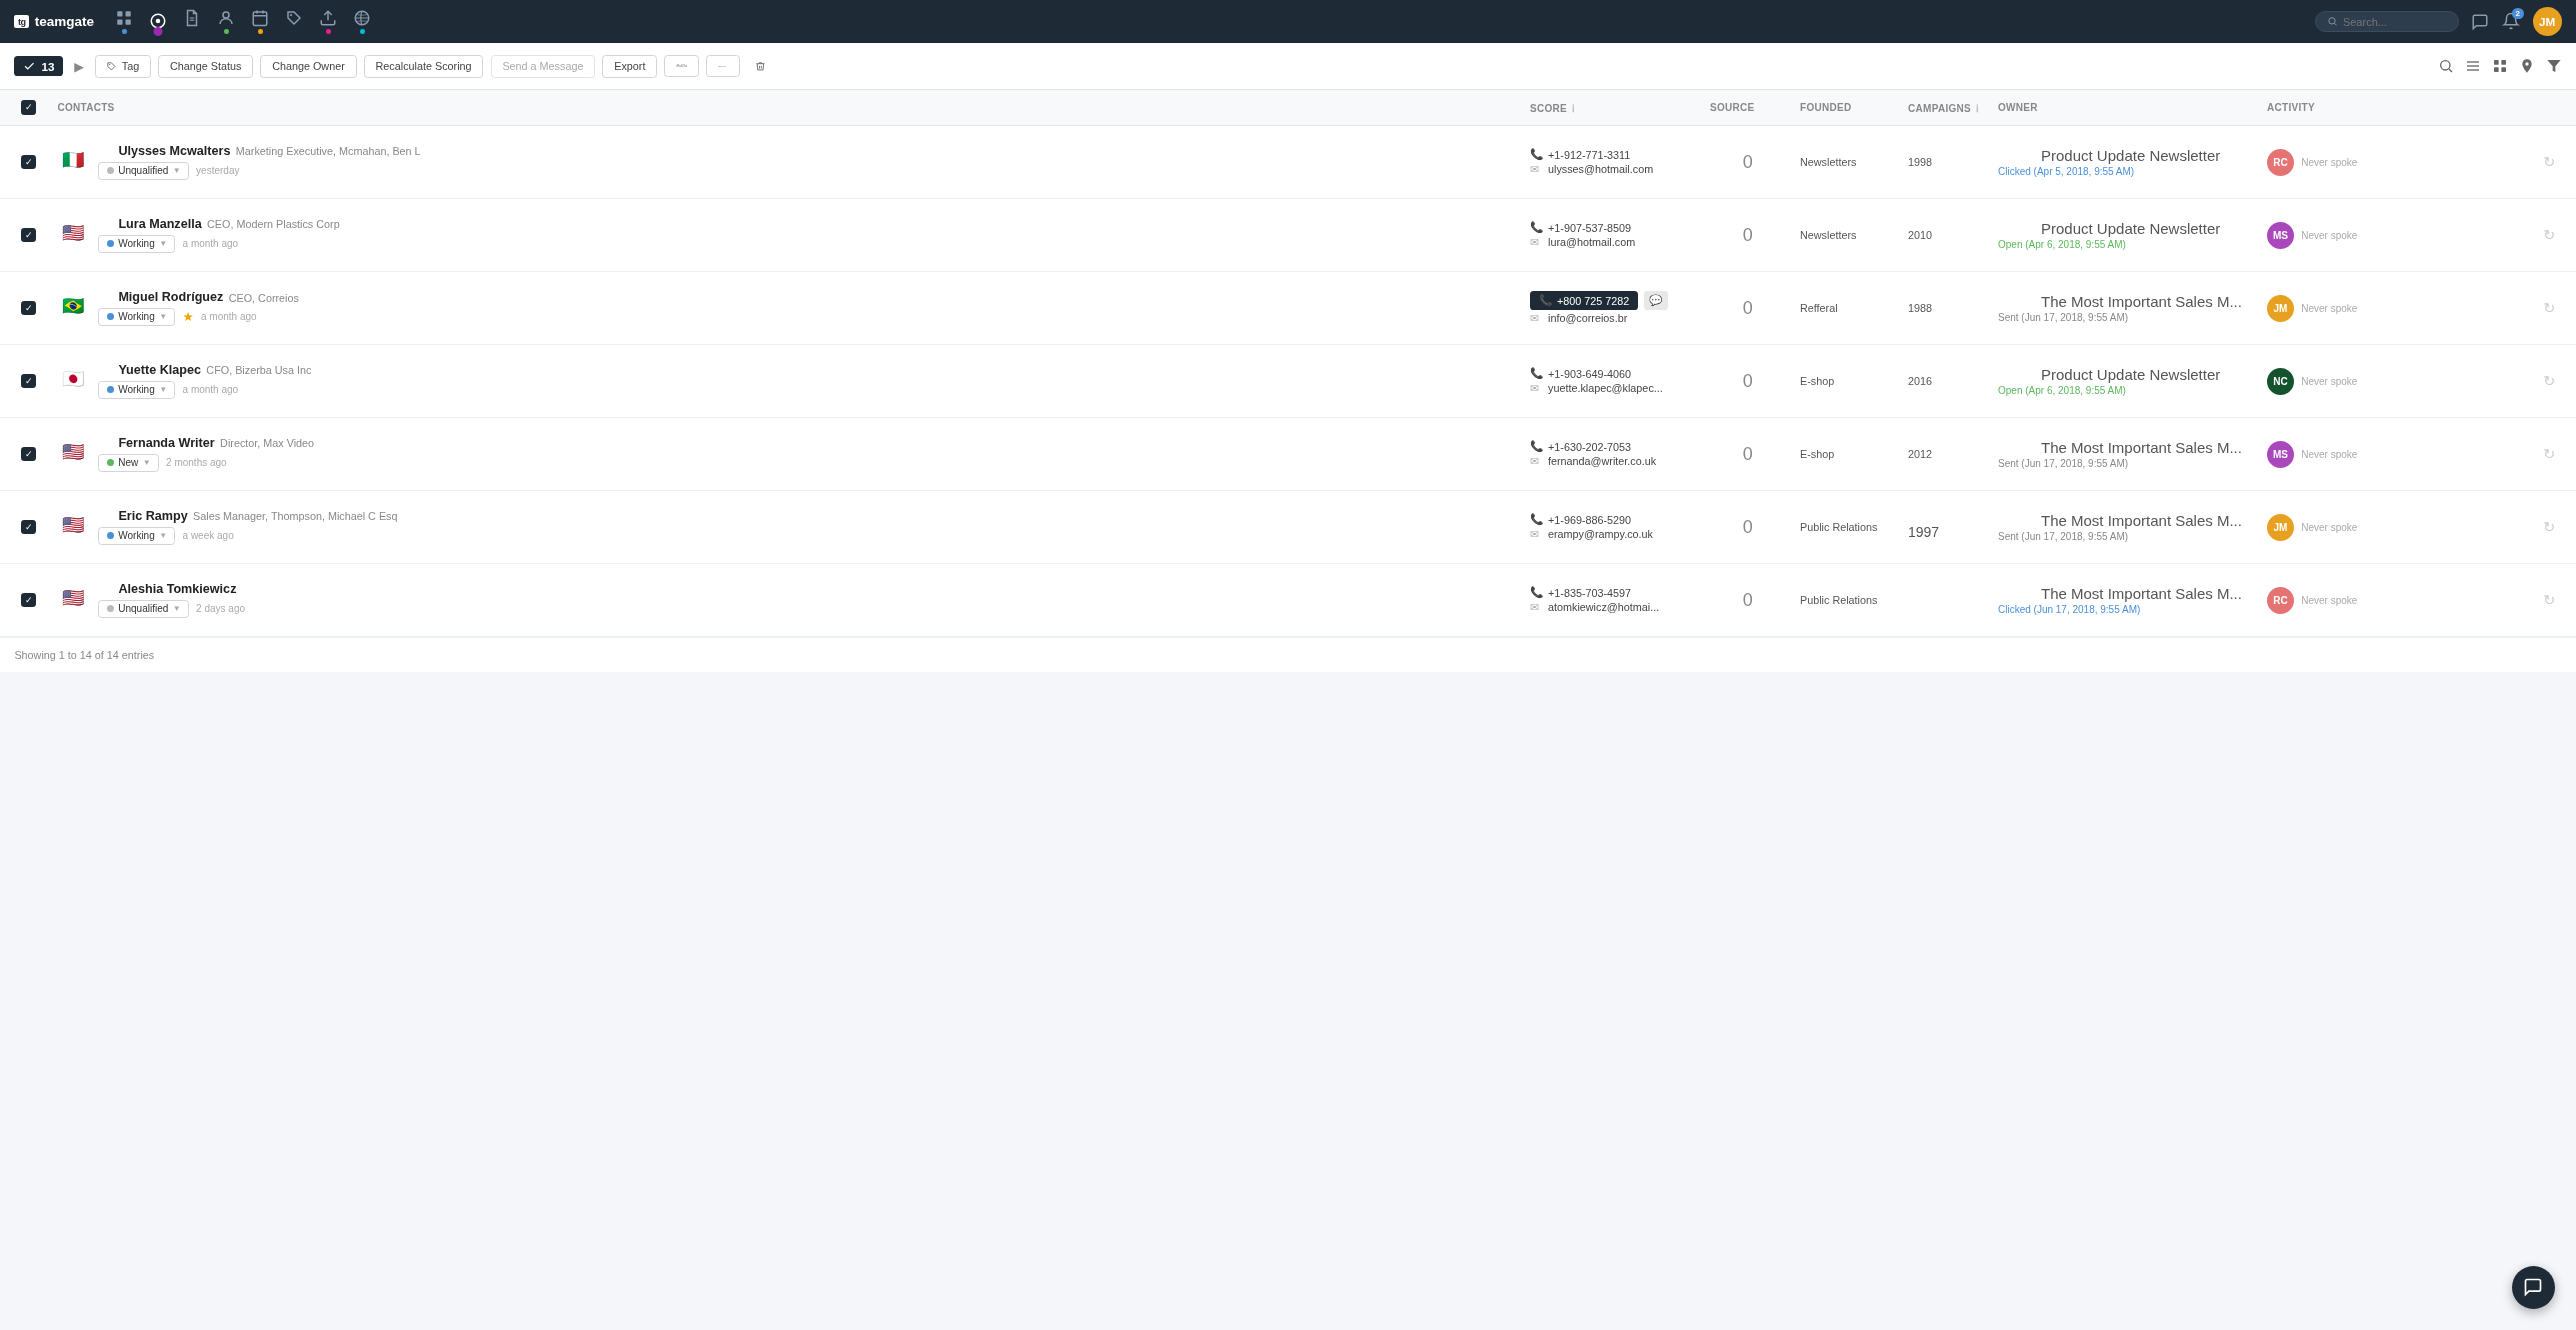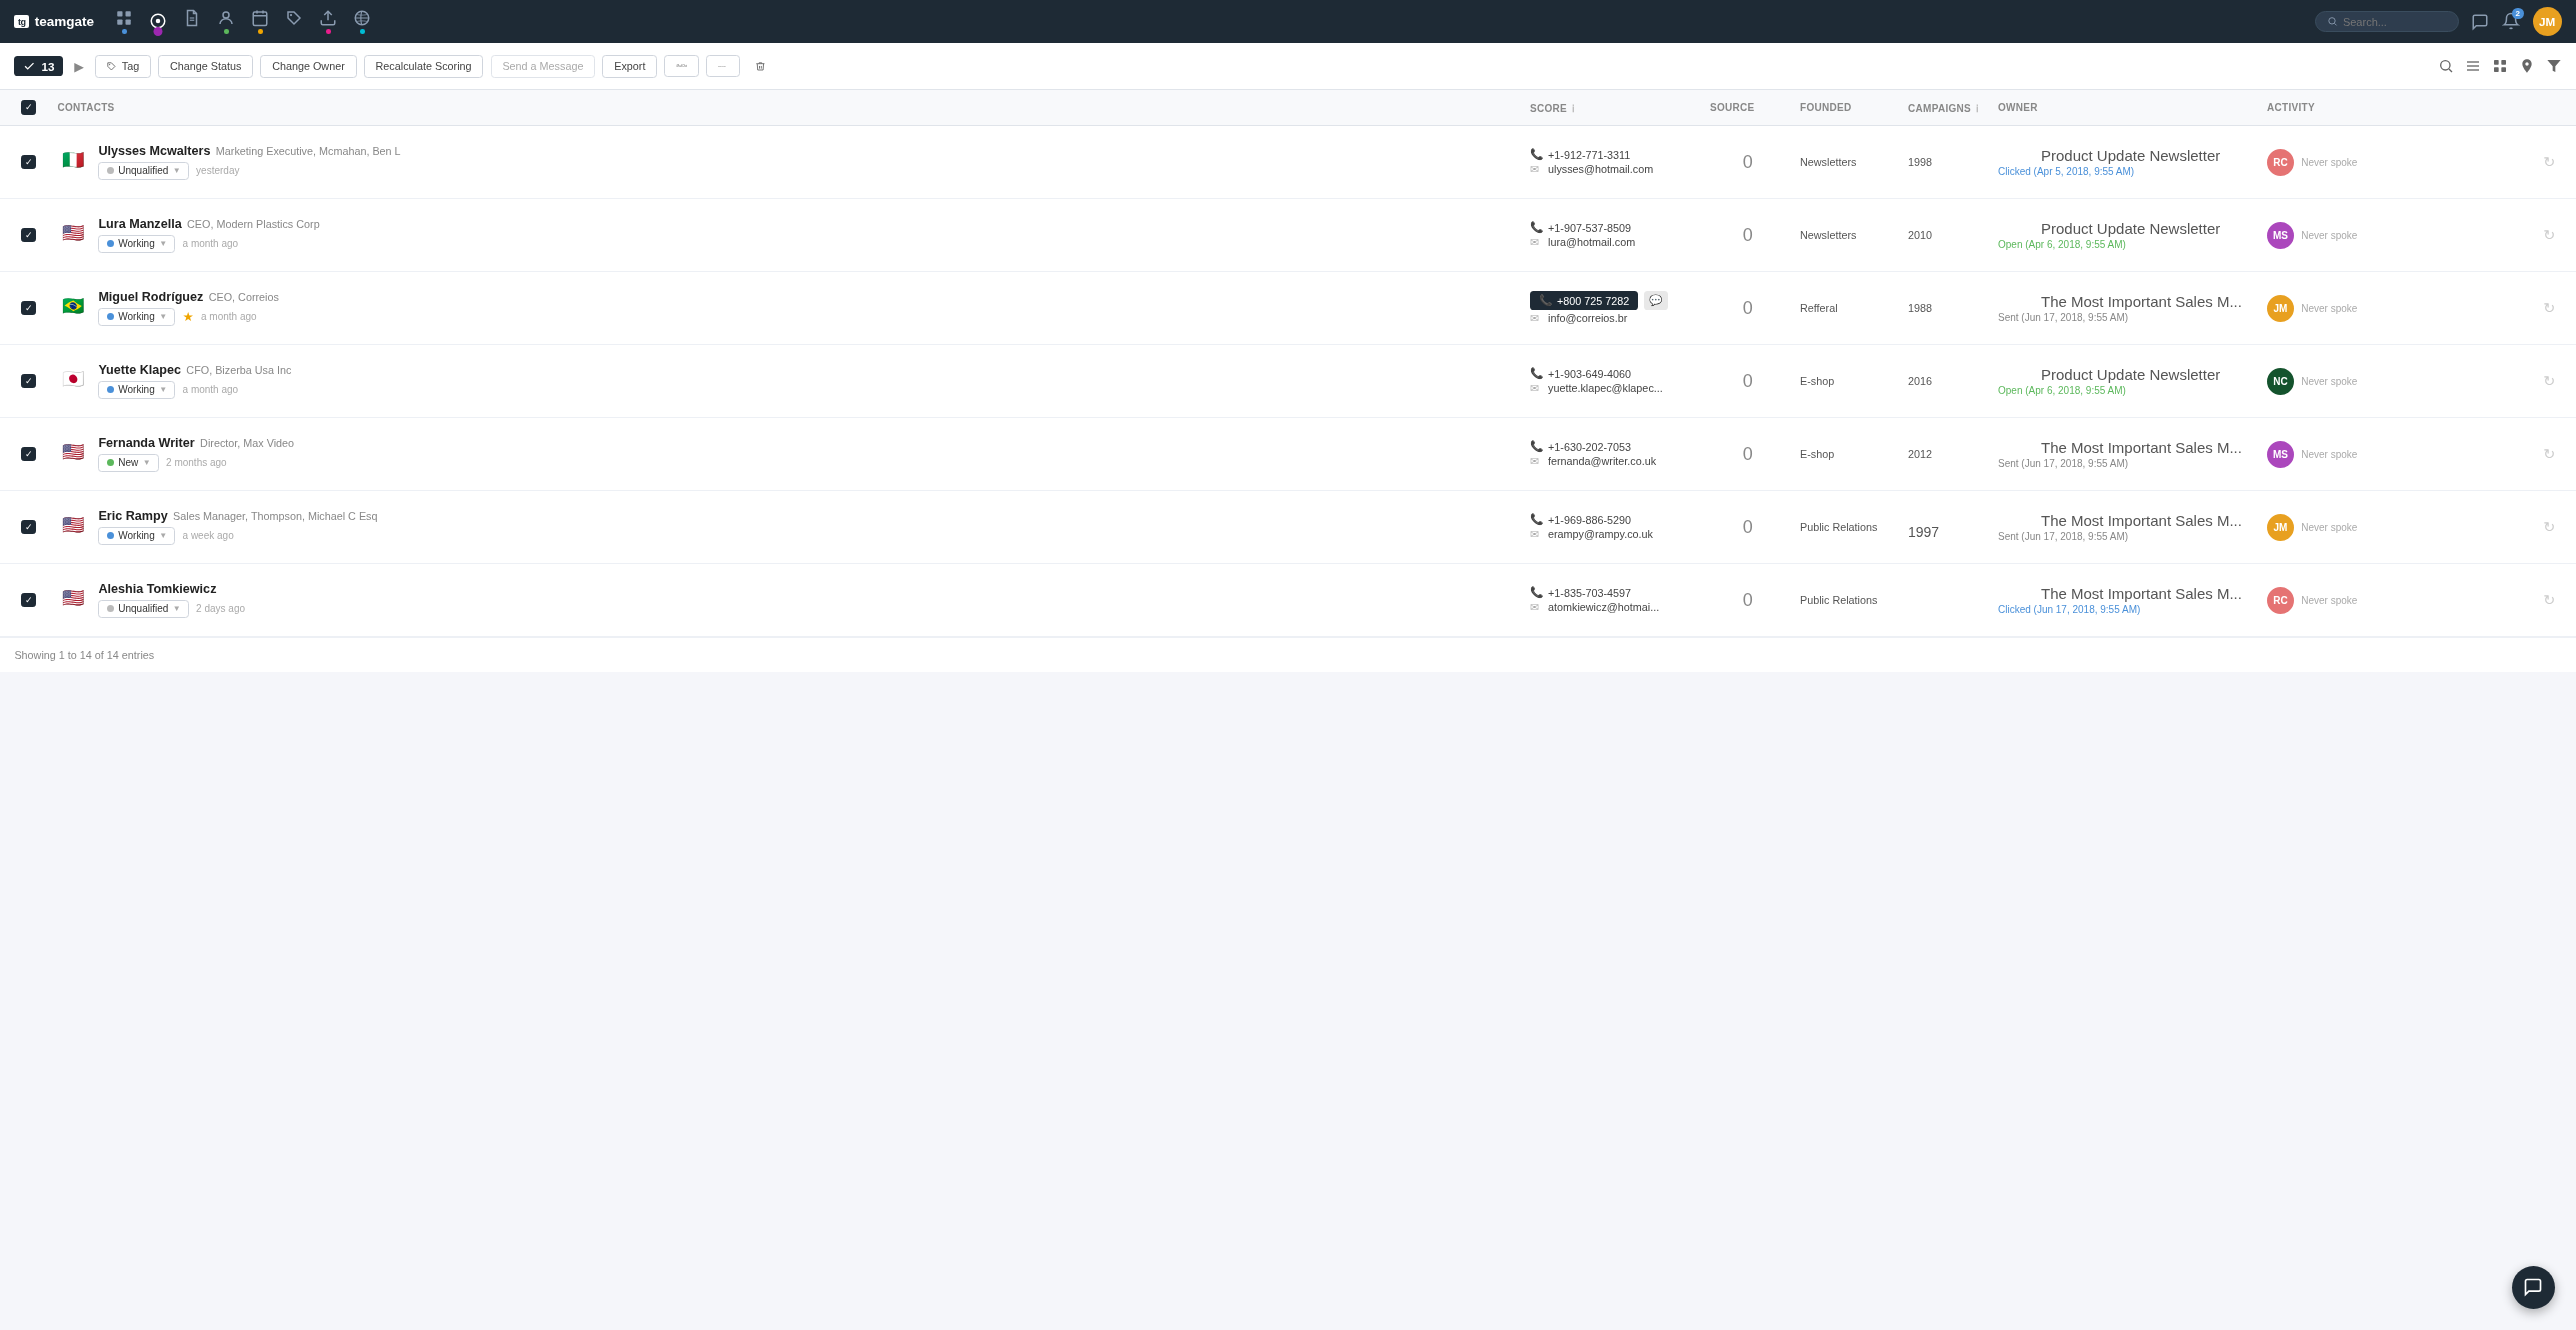--- a/index.html
+++ b/index.html
@@ -113,21 +113,21 @@
       padding: 7.2px 7.2px;
       align-items: center;
       min-height: 72px;
     }
     .cell { padding: 0 7.2px; }
 
     
     .lead-cell { display: flex; align-items: flex-start; gap: 9px; }
     .flag-avatar { width: 32px; height: 32px; border-radius: 50%; overflow: hidden; display: flex; align-items: center; justify-content: center; font-size: 18px; flex-shrink: 0; }
     .lead-info { display: flex; flex-direction: column; gap: 3.6px; }
-    .lead-name { font-weight: 700; font-size: 12.6px; color: #222; }
+    .lead-name { font-weight: 700; font-size: 12.6px; color: #222; margin-left: 20px; }
     .lead-role { font-size: 10.8px; color: #888; margin-left: 5.4px; }
     .lead-status-row { display: flex; align-items: center; gap: 7.2px; }
     .status-badge {
       display: flex; align-items: center; gap: 4.5px;
       border: 0.9px solid #d0d5dd; border-radius: 3.6px;
       padding: 2.7px 7.2px; font-size: 10px; cursor: pointer; background: #fff;
     }
     .status-dot { width: 7.2px; height: 7.2px; border-radius: 50%; }
     .dot-gray { background: #bbb; }
     .dot-blue { background: #4a90d9; }
@@ -481,21 +481,21 @@
     </div>
   </div>
     <div class="table-row-wrapper">
     <div class="table-row">
       <div class="cell checkbox-cell">
         <div class="custom-checkbox checked"></div>
       </div>
       <div class="cell lead-cell">
         <div class="flag-avatar">🇧🇷</div>
         <div class="lead-info">
-          <div style="display:flex; align-items:center; flex-wrap:wrap;">
+          <div style="display:flex; align-items:flex-end; flex-wrap:wrap;">
             <span class="lead-name">Miguel Rodríguez</span>
             <span class="lead-role">CEO, Correios</span>
           </div>
           <div class="lead-status-row">
             <div class="status-badge">
               <div class="status-dot dot-blue" style="background:#4a90d9"></div>
               <span>Working</span>
               <span style="color:#aaa; font-size:8px;">▼</span>
             </div>
             <span class="star-icon">★</span>

